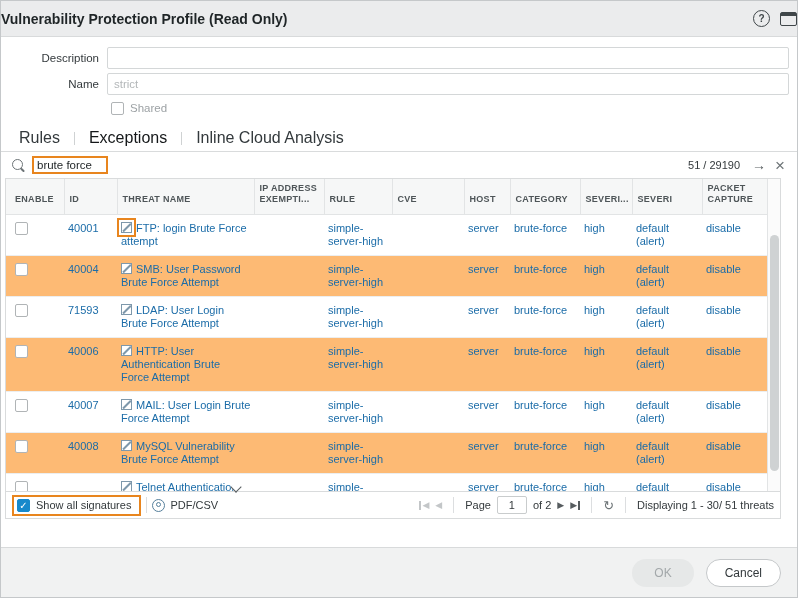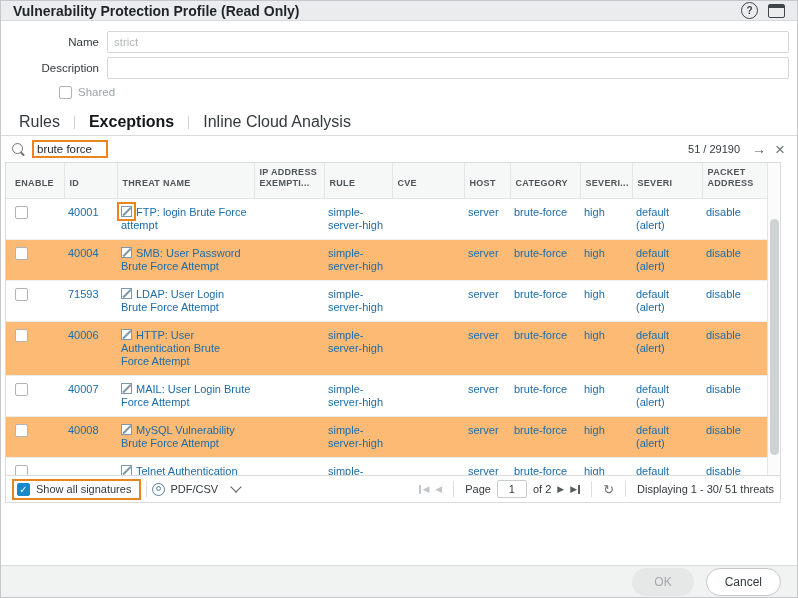--- a/index.html
+++ b/index.html
@@ -1,35 +1,35 @@
 <!DOCTYPE html>
 <html><head>
 <meta charset="utf-8">
 <style>
 *{box-sizing:border-box;margin:0;padding:0}
 body{width:798px;height:598px;font-family:"Liberation Sans",sans-serif;background:#fff}
 .dialog{position:relative;width:798px;height:598px;border:1px solid #c5c8ca;background:#fff;overflow:hidden}
-.titlebar{height:20px;background:#ebeced;border-bottom:1px solid #d8dadb;display:flex;align-items:center;padding:0 12px}
+.titlebar{height:36px;background:#ebeced;border-bottom:1px solid #d8dadb;display:flex;align-items:center;padding:0 0}
 .title{font-size:14px;font-weight:bold;color:#1f2527}
 .tb-icons{margin-left:auto;display:flex;align-items:center;gap:10px}
 .help-ico{width:17px;height:17px;border:1.6px solid #3f4649;border-radius:50%;display:flex;align-items:center;justify-content:center;font-size:10px;font-weight:bold;color:#3f4649;cursor:pointer}
 .win-ico{width:17px;height:14px;border:1.6px solid #3f4649;border-radius:2px;position:relative;cursor:pointer}
 .win-ico::before{content:"";position:absolute;left:0;right:0;top:0;height:3px;background:#3f4649}
 .form{margin-top:10px;padding:0 8px 0 6px}
 .form-row{display:flex;align-items:center;margin-bottom:4px}
 .form-row label{width:100px;text-align:right;padding-right:8px;font-size:11.5px;color:#33393c;flex:none}
 .form-row input{flex:1;height:22px;border:1px solid #d4d7d8;border-radius:2px;padding:0 6px;font-size:11.5px;font-family:inherit;color:#565c5f;background:#fff}
 input.ro{color:#b3b7b9}
-.shared-row{margin-left:52px;display:flex;align-items:center;gap:6px;height:18px}
+.shared-row{margin-left:104px;display:flex;align-items:center;gap:6px;height:18px}
 .cb{display:inline-block;width:13px;height:13px;border:1px solid #b0b4b6;border-radius:2px;background:#fff;flex:none}
 .cb.checked{background:#1789cb;border-color:#1789cb;color:#fff;font-size:10px;line-height:12px;text-align:center}
 .shared-label{font-size:11.5px;color:#9da2a5}
 .tabs{display:flex;align-items:center;height:27px;margin-top:8px;border-bottom:1px solid #d9dbdc;padding-left:16px;gap:12px}
 .tab{font-size:16px;color:#33393c;cursor:pointer;padding:0 2px}
-.tab.active{font-weight:bold;color:#141719}
+.tab.active{font-weight:normal;color:#141719}
 .tab-sep{width:1px;height:13px;background:#cfd2d3}
 .searchbar{display:flex;align-items:center;height:26px;padding:0 12px 0 10px}
 .mag{width:14px;height:14px;position:relative;margin-right:7px;flex:none}
 .mag::before{content:"";position:absolute;width:9px;height:9px;border:1.5px solid #6d7477;border-radius:50%;left:1px;top:1px}
 .mag::after{content:"";position:absolute;width:5px;height:2px;background:#6d7477;transform:rotate(45deg);left:9px;top:11px;border-radius:1px}
 .search-text{font-size:11.5px;color:#24292b;border:2px solid #e8851e;padding:1px 14px 1px 3px;cursor:text}
 .count{margin-left:auto;font-size:11px;color:#33393c}
 .go-arrow{font-size:14px;color:#565c5f;margin:0 9px 0 12px;cursor:pointer}
 .clear-x{font-size:17px;color:#6d7477;cursor:pointer;line-height:1}
 .table-wrap{position:relative;width:776px;height:314px;margin-left:4px;border:1px solid #d9dbdc;overflow:hidden;background:#fff}
@@ -52,21 +52,21 @@
 .pdfcsv{display:inline-flex;align-items:center;gap:5px;cursor:pointer}
 .disc{width:13px;height:13px;border:1.5px solid #56809c;border-radius:50%;position:relative;flex:none}
 .disc::after{content:"";position:absolute;width:3px;height:3px;border:1.5px solid #56809c;border-radius:50%;left:2.5px;top:2.5px}
 .pager{margin-left:auto;display:flex;align-items:center;gap:6px}
 .pg{font-size:9px;cursor:pointer;display:inline-flex;align-items:center;gap:1px}
 .pg.disabled{color:#c3c6c8}
 .pg.on{color:#565c5f}
 .pg .bar{width:2px;height:9px;background:currentColor;display:inline-block}
 .page-input{width:30px;height:18px;border:1px solid #c9cccd;border-radius:2px;text-align:center;font-size:11px;font-family:inherit;color:#33393c}
 .refresh{font-size:13px;color:#6d7477;cursor:pointer;line-height:1}
-.dlg-footer{position:absolute;left:0;right:0;bottom:0;height:32px;background:#f1f2f2;border-top:1px solid #d8dadb;display:flex;align-items:center;justify-content:flex-end;gap:12px;padding-right:16px}
+.dlg-footer{position:absolute;left:0;right:0;bottom:0;height:50px;background:#f1f2f2;border-top:1px solid #d8dadb;display:flex;align-items:center;justify-content:flex-end;gap:12px;padding-right:16px}
 .btn{font-family:inherit;font-size:12px;border-radius:15px;padding:7px 22px;cursor:pointer}
 .btn.ok{background:#e6e8e8;border:none;color:#a3a8aa}
 .btn.cancel{background:#fff;border:1px solid #c5c8ca;color:#33393c;padding:6px 18px}
 </style>
 </head>
 <body>
 
 <div class="dialog">
 
   <div class="titlebar">
@@ -74,26 +74,26 @@
     <div class="tb-icons">
       <span class="help-ico">
           <span>?</span>
         </span>
       <span class="win-ico"></span>
     </div>
   </div>
 
   <div class="form">
     <div class="form-row">
+      <label>Description</label>
+      <input value="" style="">
+    </div>
+    <div class="form-row">
       <label>Name</label>
       <input class="ro" readonly="" value="strict" style="">
-    </div>
-    <div class="form-row">
-      <label>Description</label>
-      <input value="" style="">
     </div>
     <div class="shared-row">
       <span class="cb"></span>
       <span class="shared-label">Shared</span>
     </div>
   </div>
 
   <div class="tabs">
     <span class="tab">Rules</span>
     <span class="tab-sep"></span>
@@ -130,21 +130,21 @@
           <th class="c-enable">ENABLE</th>
           <th>ID</th>
           <th>THREAT NAME</th>
           <th>IP ADDRESS EXEMPTI...</th>
           <th>RULE</th>
           <th>CVE</th>
           <th>HOST</th>
           <th>CATEGORY</th>
           <th>SEVERI...</th>
           <th>SEVERI</th>
-          <th>PACKET ADDRESS</th>
+          <th>PACKET CAPTURE</th>
         </tr>
       </thead>
       <tbody>
           <tr>
   <td class="c-enable"><span class="cb"></span></td>
   <td><a class="lnk v-id">40001</a></td>
   <td><span class="edit-ico orange-outline"></span><a class="lnk v-threat">FTP: login Brute Force attempt</a></td>
   <td><span class="v-ip"></span></td>
   <td><a class="lnk v-rule">simple-server-high</a></td>
   <td><span class="v-cve"></span></td>

